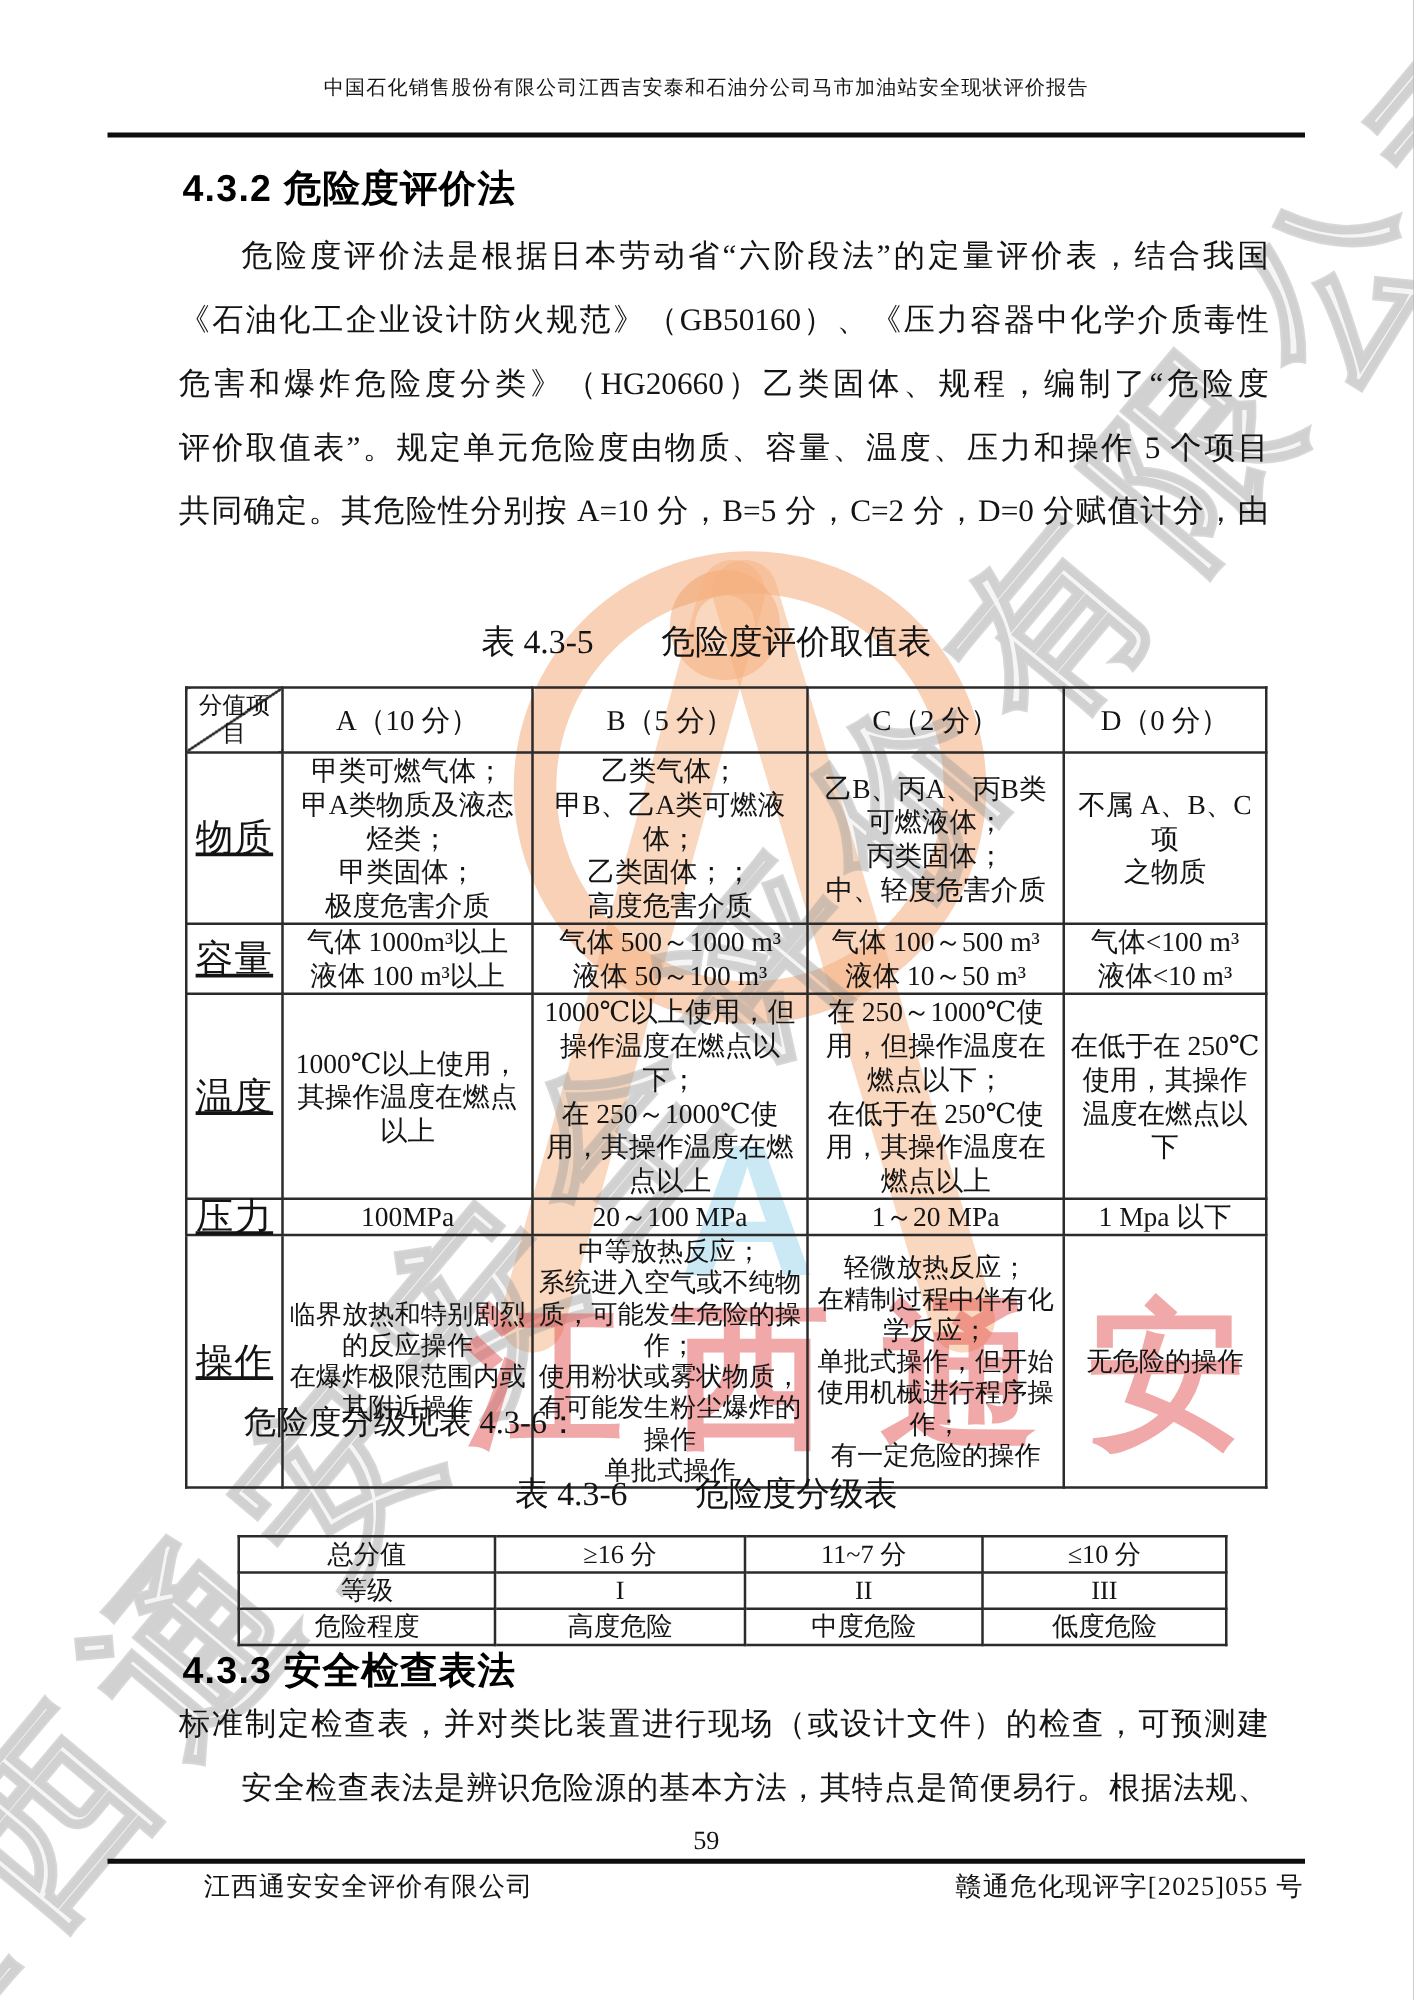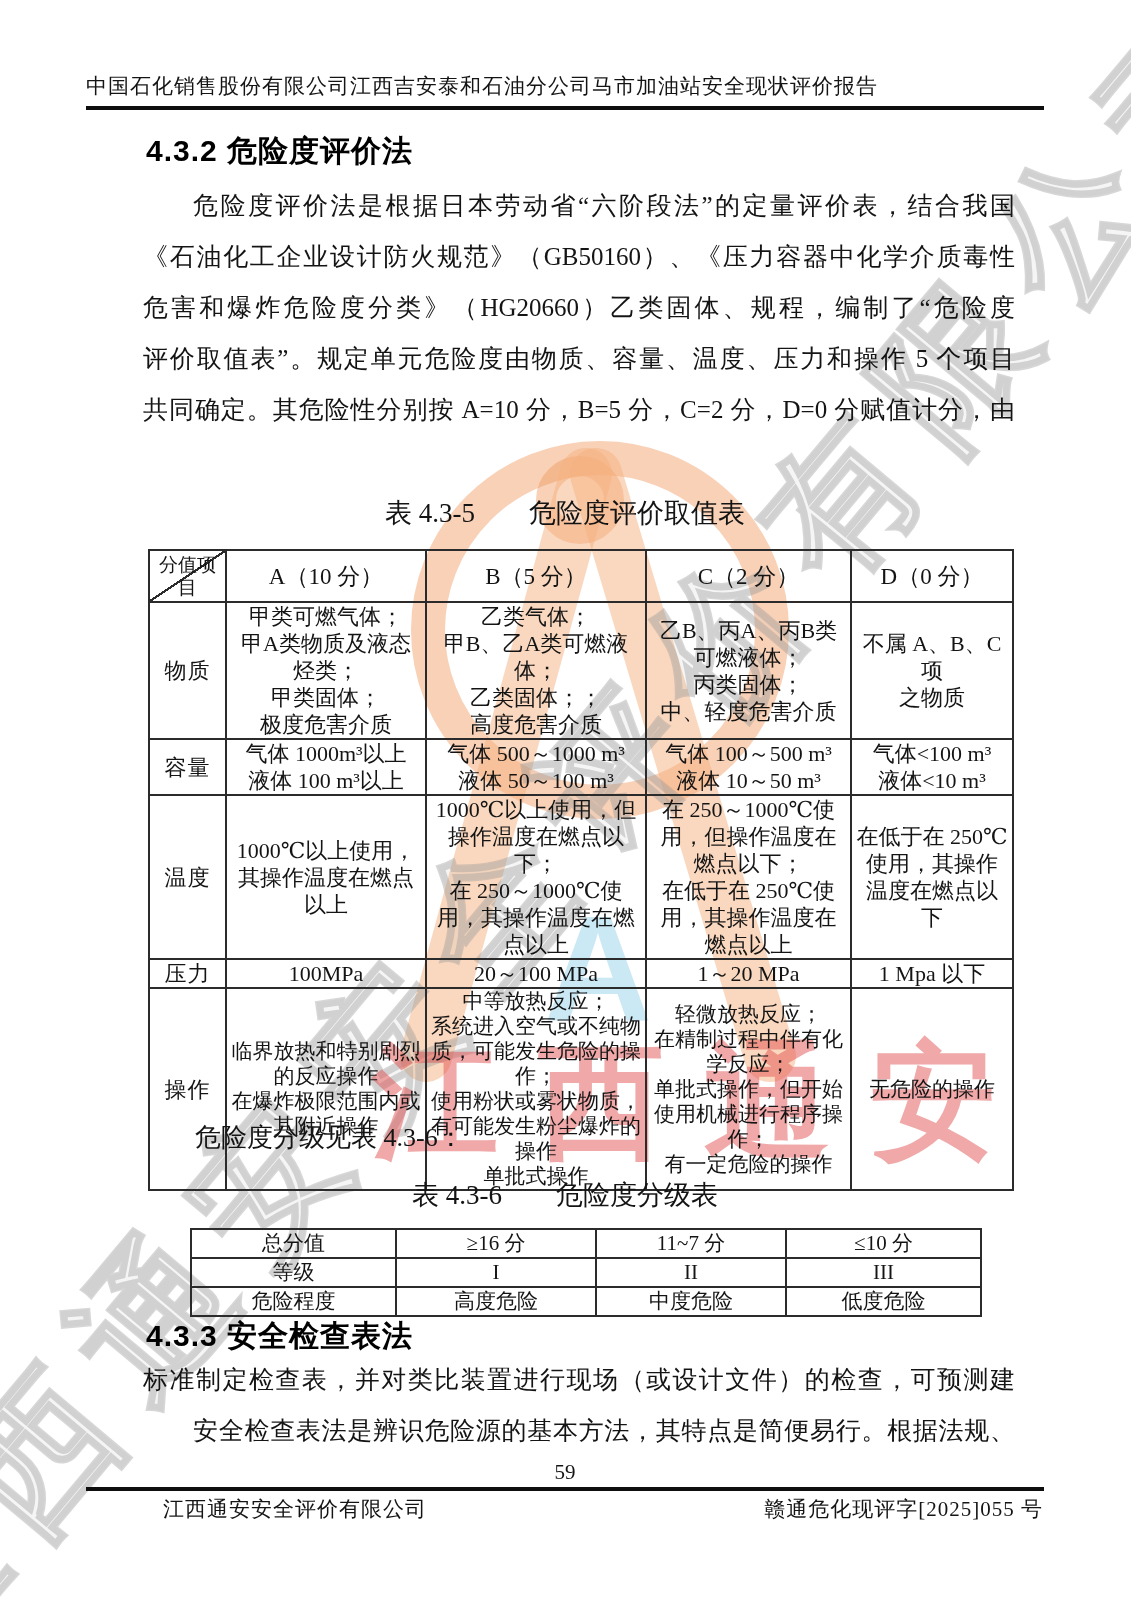--- a/index.html
+++ b/index.html
@@ -20,21 +20,21 @@
     color:rgba(176,176,176,0.13);
     -webkit-text-stroke:3px rgba(150,150,150,0.38);
   }
   .wm-red{
     left:372px;top:1040px;
     font-size:126px;letter-spacing:40px;line-height:126px;white-space:nowrap;
     font-weight:bold;color:rgba(225,82,82,0.50);
   }
 
   
-  .hdr{top:72px;left:86px;width:958px;text-align:left;font-size:21px;letter-spacing:1px;}
+  .hdr{top:60px;left:86px;width:958px;text-align:center;font-size:16px;letter-spacing:1px;}
   .rule{left:86px;width:958px;height:4px;background:#0e0e0e;}
   .rule-top{top:106px;}
   .rule-bottom{top:1487px;}
   .pagenum{top:1460px;left:86px;width:958px;text-align:center;font-size:21px;}
   .foot-left{top:1495px;left:163px;font-size:21px;letter-spacing:1px;}
   .foot-right{top:1495px;right:88px;font-size:21px;letter-spacing:1px;}
 
   
   .h1{
     left:146px;font-family:"Liberation Sans","DejaVu Sans",sans-serif;
@@ -61,21 +61,21 @@
   .t435 td{
     border:2px solid #2b2b2b;padding:0 4px;text-align:center;vertical-align:middle;
     white-space:pre-line;line-height:27px;background:transparent;
   }
   .t435 .corner{
     font-size:19px;line-height:23px;padding:2px;
     background:linear-gradient(to bottom right,
       transparent calc(50% - 1px), #2b2b2b calc(50% - 1px),
       #2b2b2b calc(50% + 1px), transparent calc(50% + 1px));
   }
-  .t435 .rowlabel{font-size:22px;letter-spacing:1px;}
+  .t435 .rowlabel{font-size:30px;letter-spacing:1px;text-decoration:underline;}
   .t435 .hcell{font-size:23px;}
   .r-op td{font-size:21px;line-height:25px;}
 
   
   .t436{
     left:190px;top:1228px;border-collapse:collapse;table-layout:fixed;font-size:21px;
   }
   .t436 td{
     border:2px solid #2b2b2b;text-align:center;vertical-align:middle;
     height:27px;line-height:25px;padding:0 14px;background:transparent;

